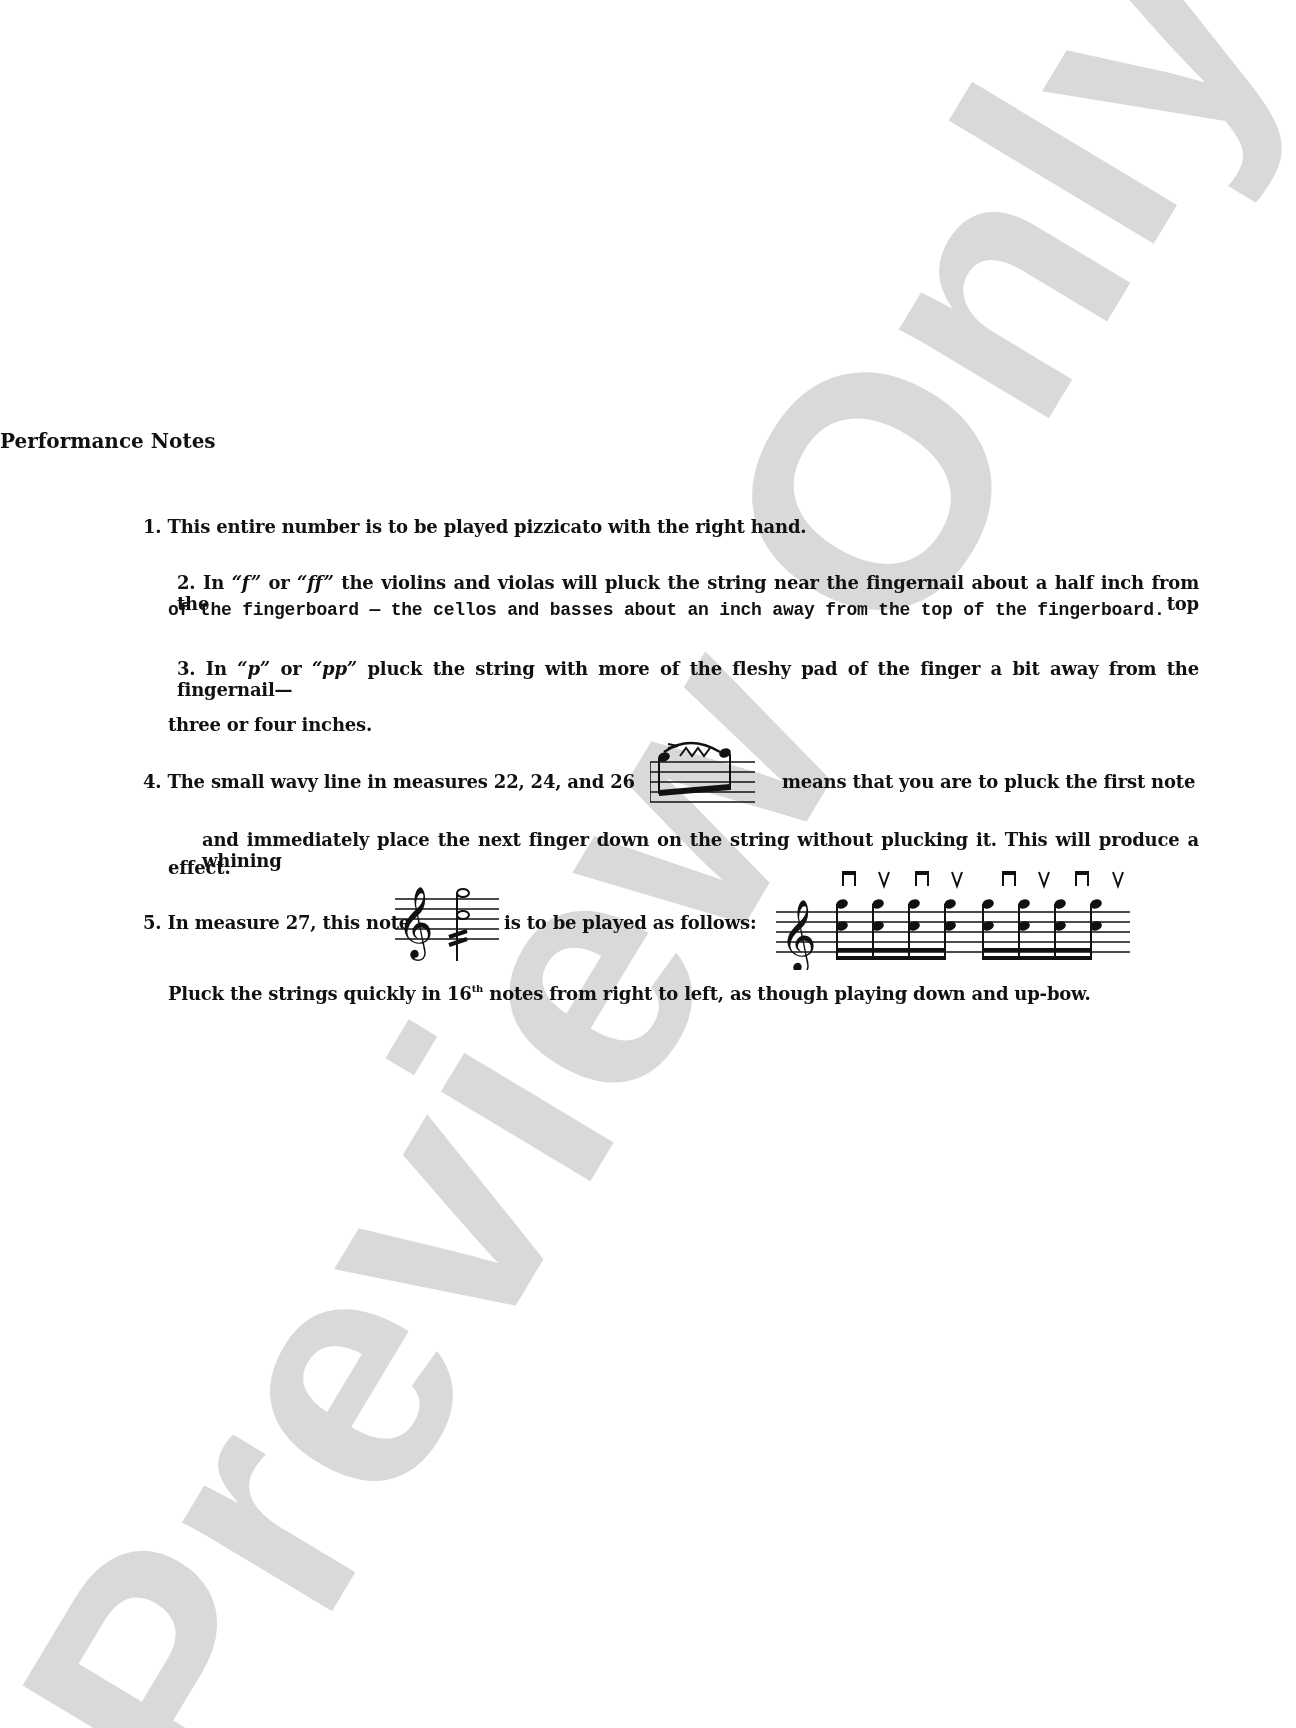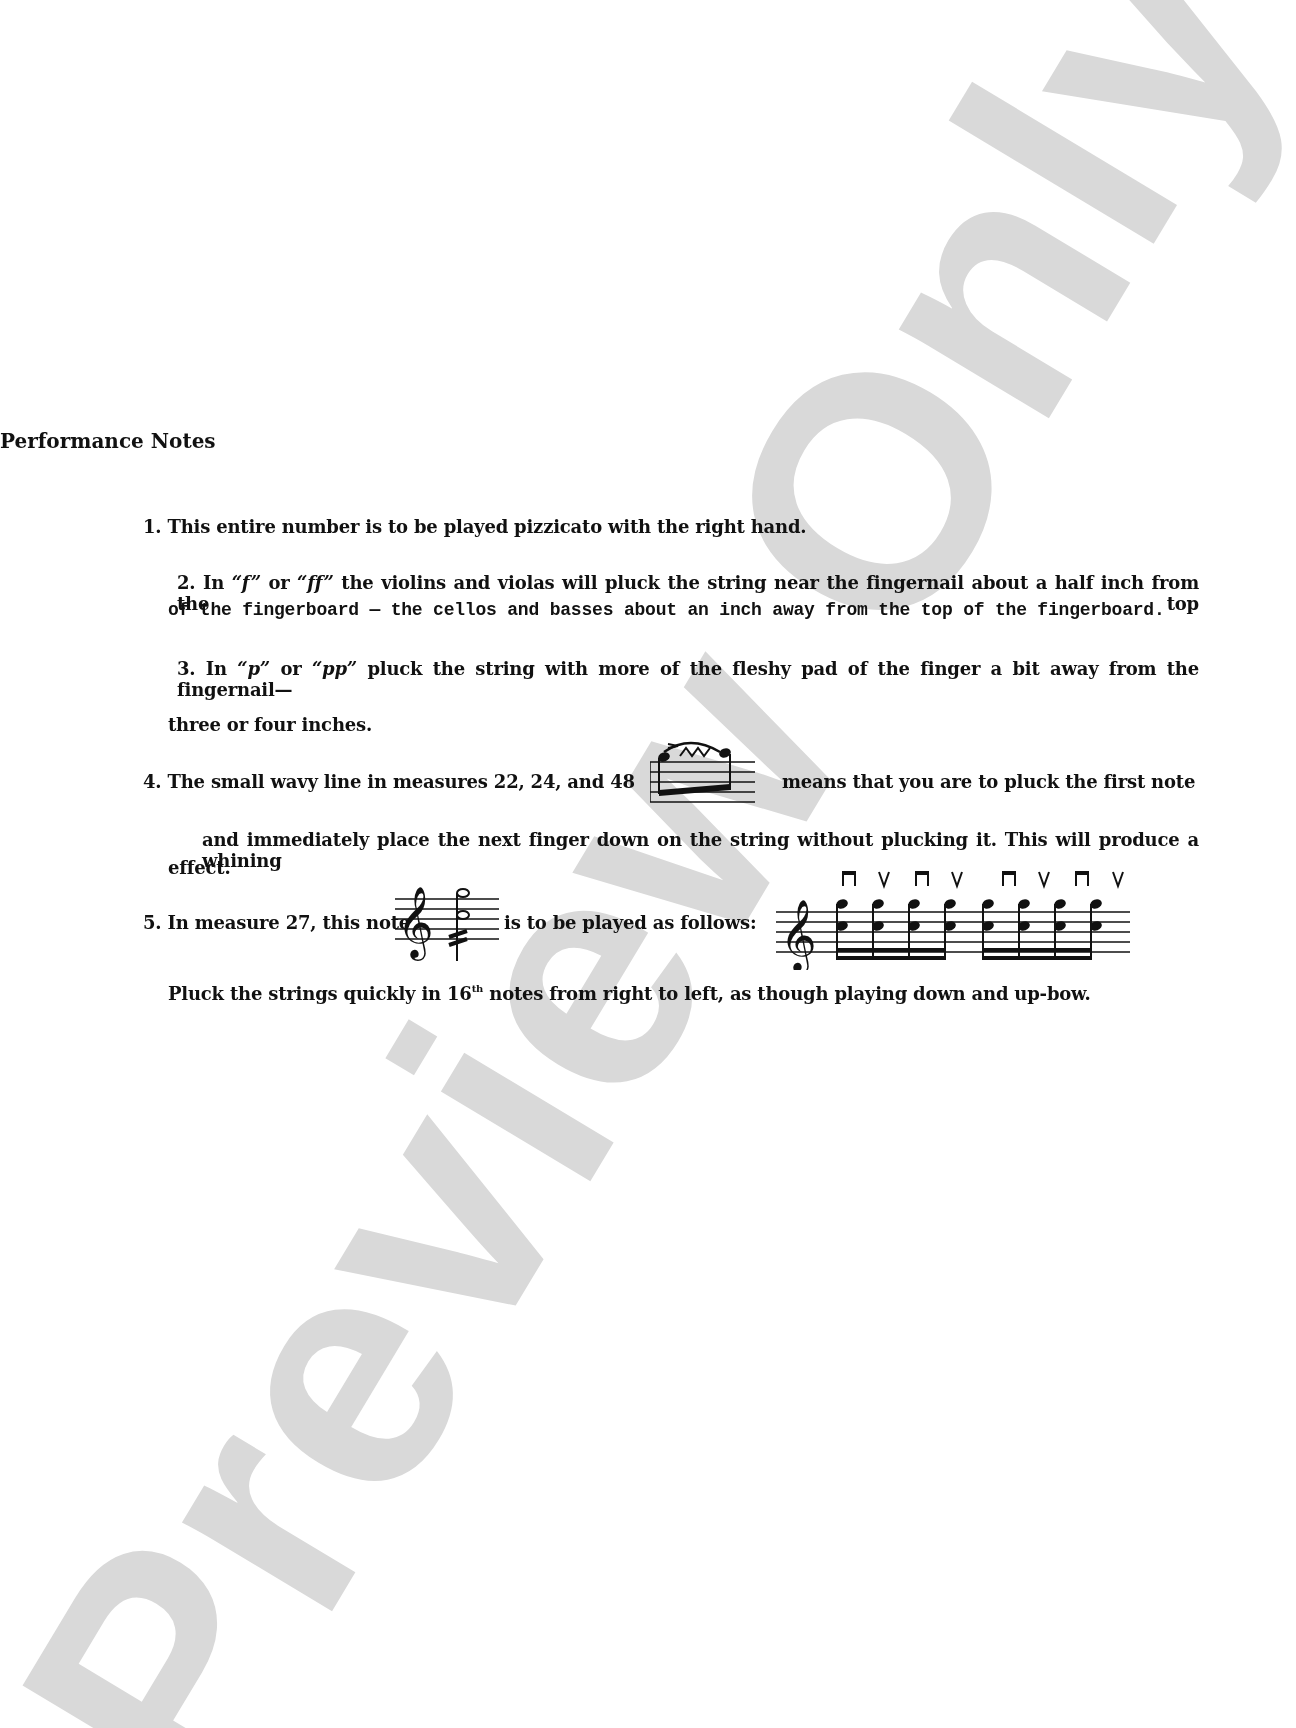--- a/index.html
+++ b/index.html
@@ -51,21 +51,21 @@
   <div class="line" style="left:168px; top:600px;font-family:Liberation Mono, monospace;">of the fingerboard — the cellos and basses about an inch away from the top of the fingerboard.</div>
 
   <div class="line justify" style="left:143px; top:658px; width:1022px;">
     <span>3.</span>
     <span>In </span><i>“p”</i><span> or </span><i>“pp”</i><span> pluck the string with more of the fleshy pad of the finger a bit away from the fingernail—</span>
   </div>
   <div class="line" style="left:168px; top:714px;">three or four inches.</div>
 
   <div class="line" style="left:143px; top:771px;">
     <span>4.</span>
-    <span>The small wavy line in measures 22, 24, and 48</span>
+    <span>The small wavy line in measures 22, 24, and 26</span>
   </div>
   <div class="music" style="left:650px; top:740px;">
     <svg width="110" height="64" viewBox="0 0 110 64">
       <g stroke="#111" stroke-width="1.5">
         <line x1="0" y1="22" x2="105" y2="22"></line>
         <line x1="0" y1="32" x2="105" y2="32"></line>
         <line x1="0" y1="42" x2="105" y2="42"></line>
         <line x1="0" y1="52" x2="105" y2="52"></line>
         <line x1="0" y1="62" x2="105" y2="62"></line>
         <line x1="0" y1="22" x2="0" y2="62"></line>

